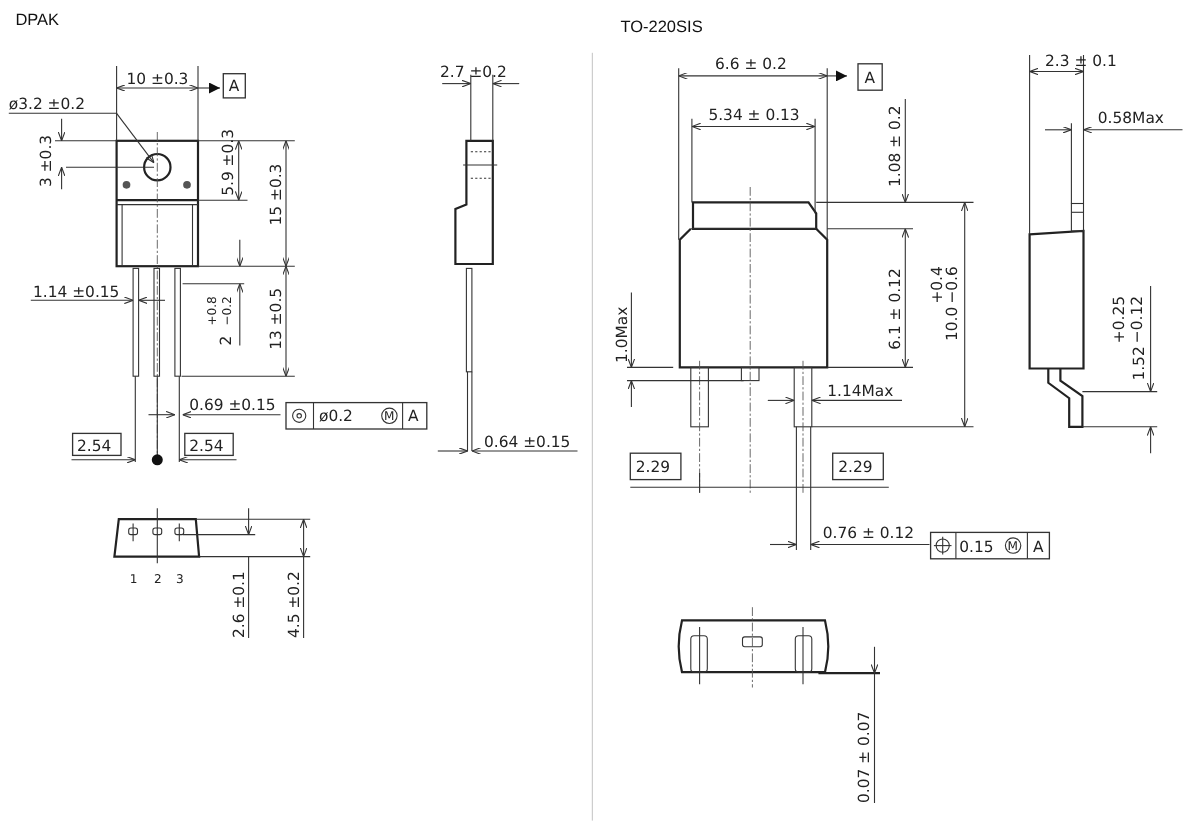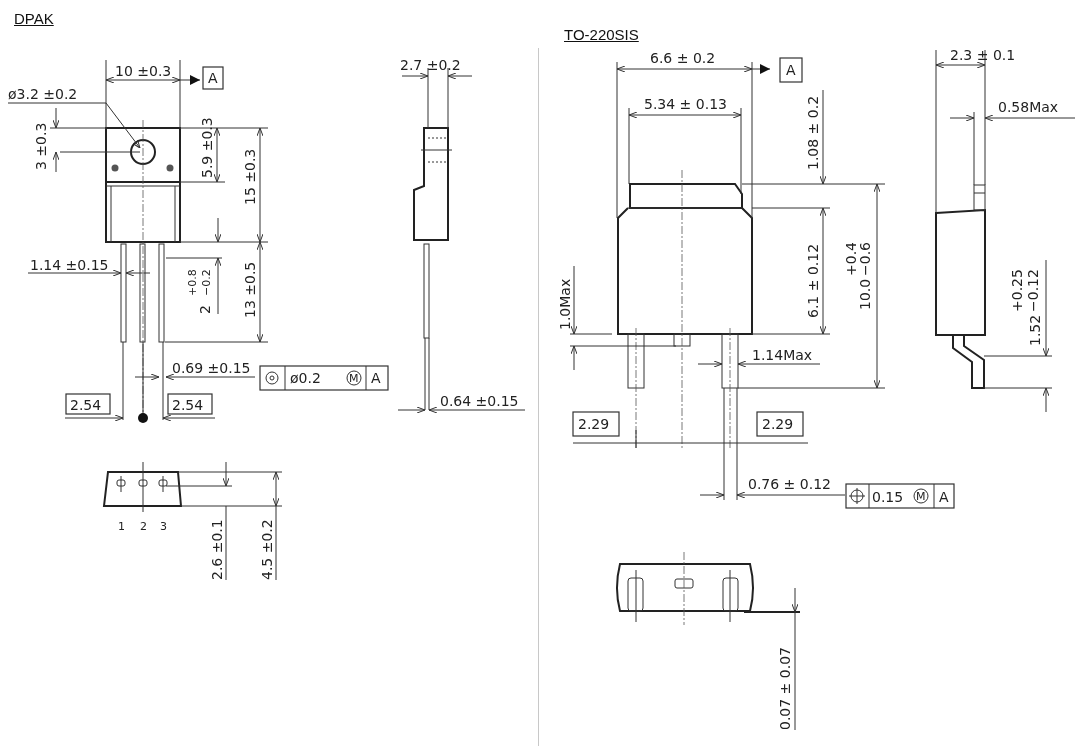--- a/index.html
+++ b/index.html
@@ -1,32 +1,32 @@
 <!DOCTYPE html>
 <html><head>
 <meta charset="utf-8">
 <style>
   html, body { margin:0; padding:0; background:#ffffff; }
   body { width:1080px; height:746px; position:relative; overflow:hidden; font-family:"Liberation Sans", sans-serif; }
-  .title { position:absolute; font-size:15px; color:#111; font-family:"Liberation Sans", sans-serif;text-decoration:underline; }
+  .title { position:absolute; font-size:15px; color:#111; font-family:"Liberation Sans", sans-serif; }
   .divider { position:absolute; left:538px; top:48px; width:1px; height:698px; background:#c8c8c8; }
   svg { position:absolute; left:0; top:0; }
   svg text { font-family:"DejaVu Sans", sans-serif; fill:#222; }
   .dim { font-size:14px; }
   .sm { font-size:11px; }
   .ln { stroke:#333; stroke-width:1; fill:none; }
   .thk { stroke:#222; stroke-width:2; fill:none; }
   .ctr { stroke:#555; stroke-width:0.8; stroke-dasharray:8 2 2 2; fill:none; }
   .box { stroke:#333; stroke-width:1.2; fill:#fff; }
 </style>
 </head>
 <body>
 
 <div class="title" style="left:14px;top:10px;">DPAK</div>
-<div class="title" style="left:564px;top:26px;">TO-220SIS</div>
+<div class="title" style="left:564px;top:16px;">TO-220SIS</div>
 <div class="divider"></div>
 
 <svg width="1080" height="746" viewBox="0 0 1080 746">
   <defs>
     <marker id="ar" markerWidth="8" markerHeight="6" refX="8" refY="3" orient="auto-start-reverse">
       <path d="M0,0 L8,3 L0,6" fill="none" stroke="#333" stroke-width="1"></path>
     </marker>
     <marker id="tri" markerWidth="10" markerHeight="10" refX="10" refY="5" orient="auto">
       <path d="M0,0 L10,5 L0,10 Z" fill="#111"></path>
     </marker>

